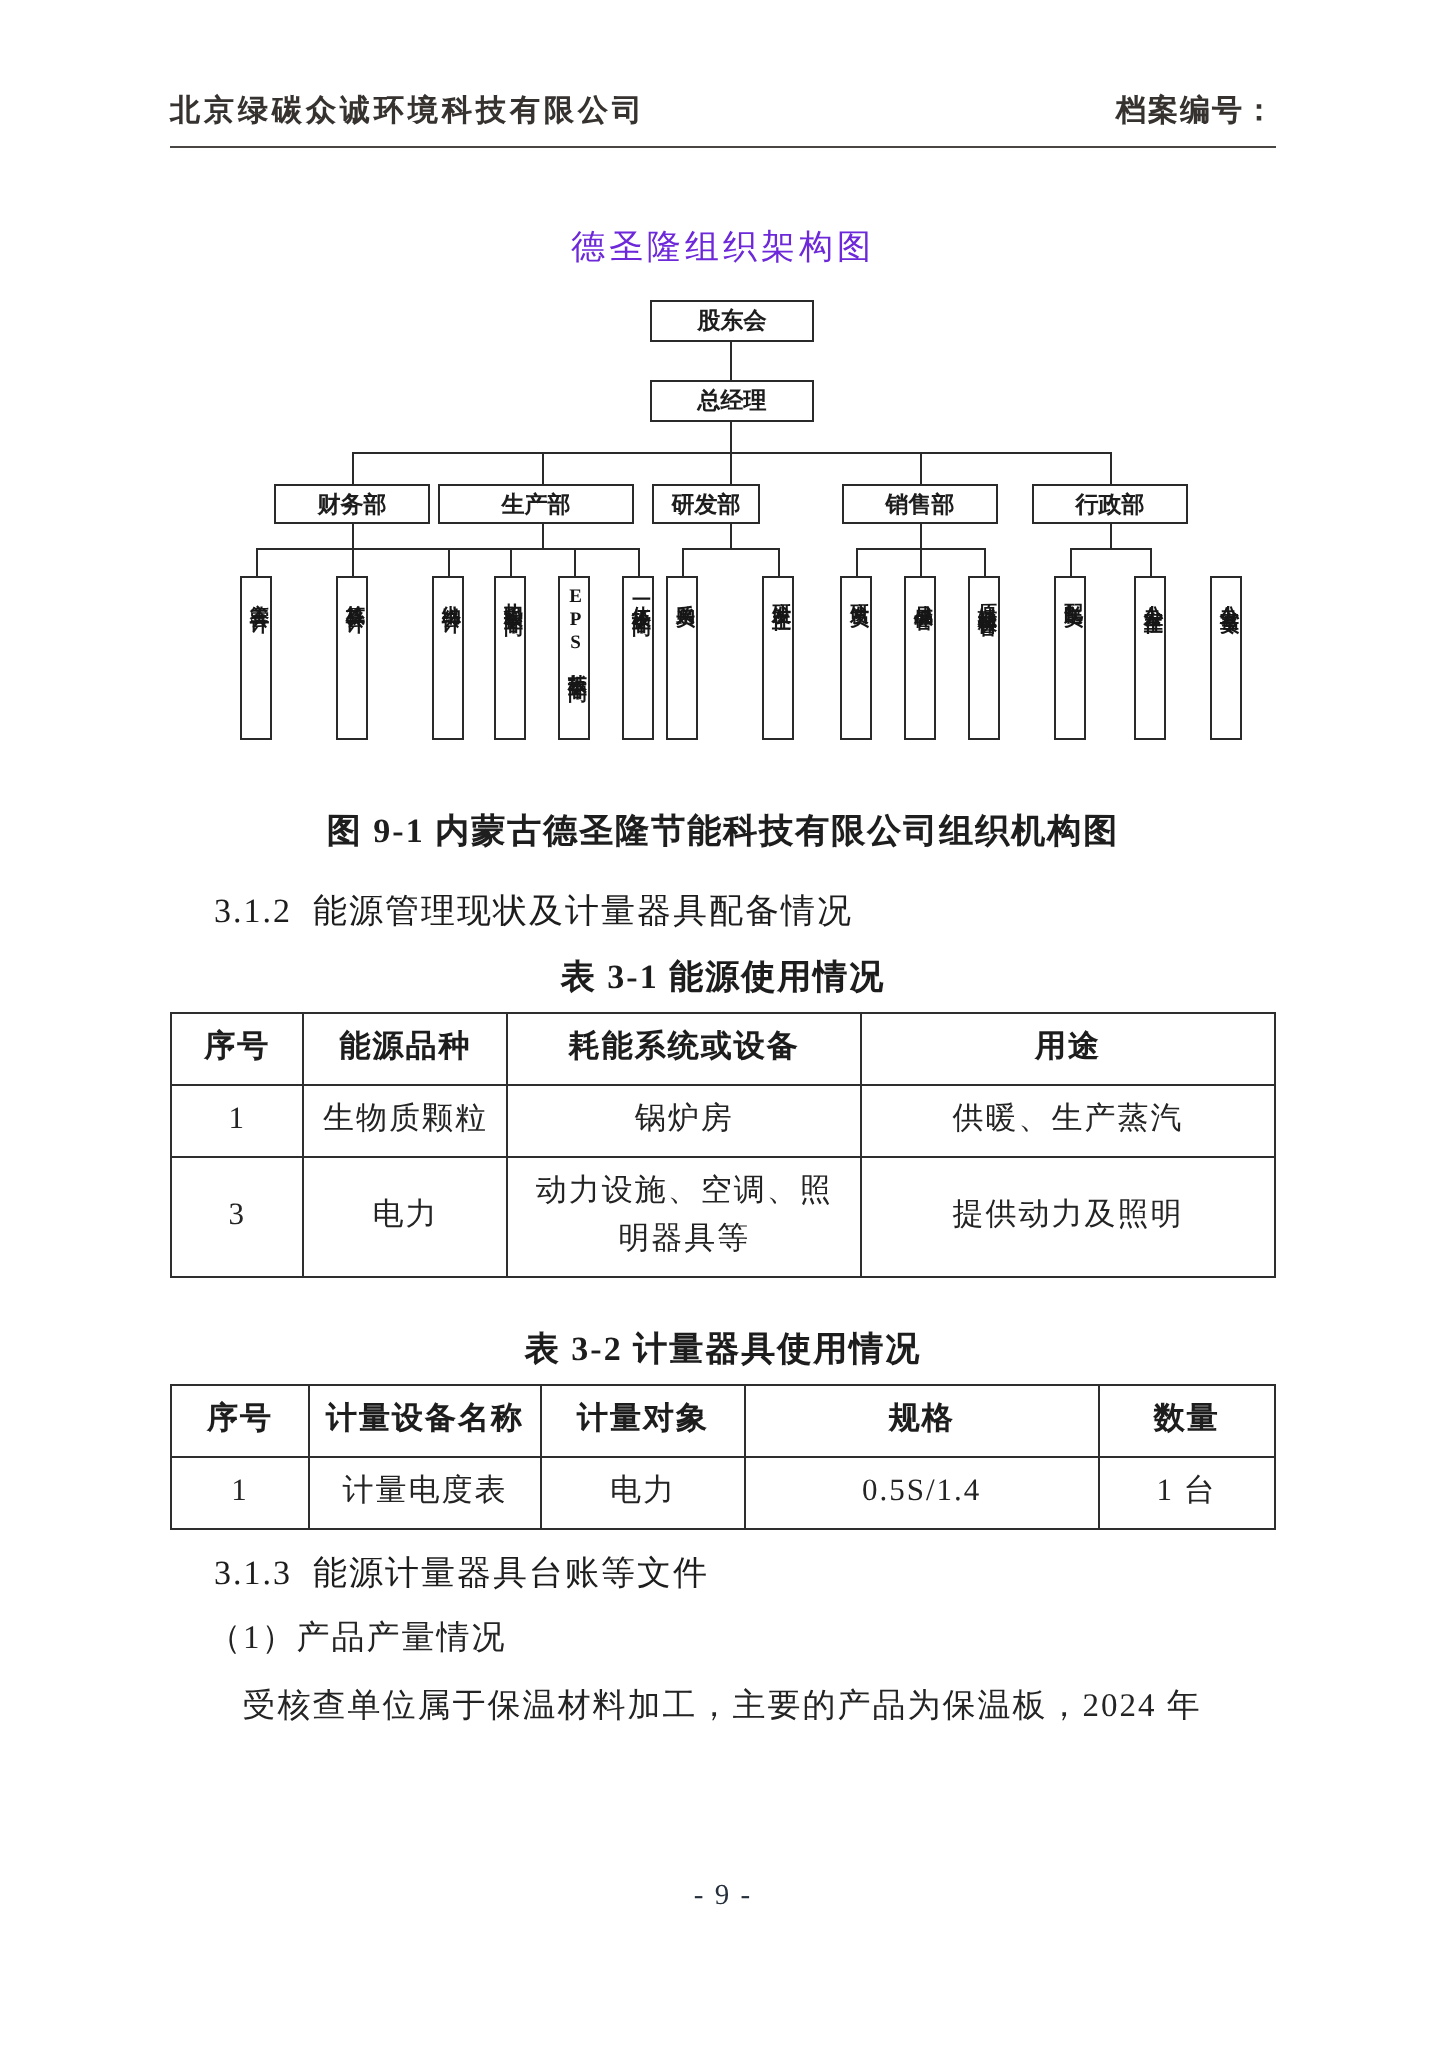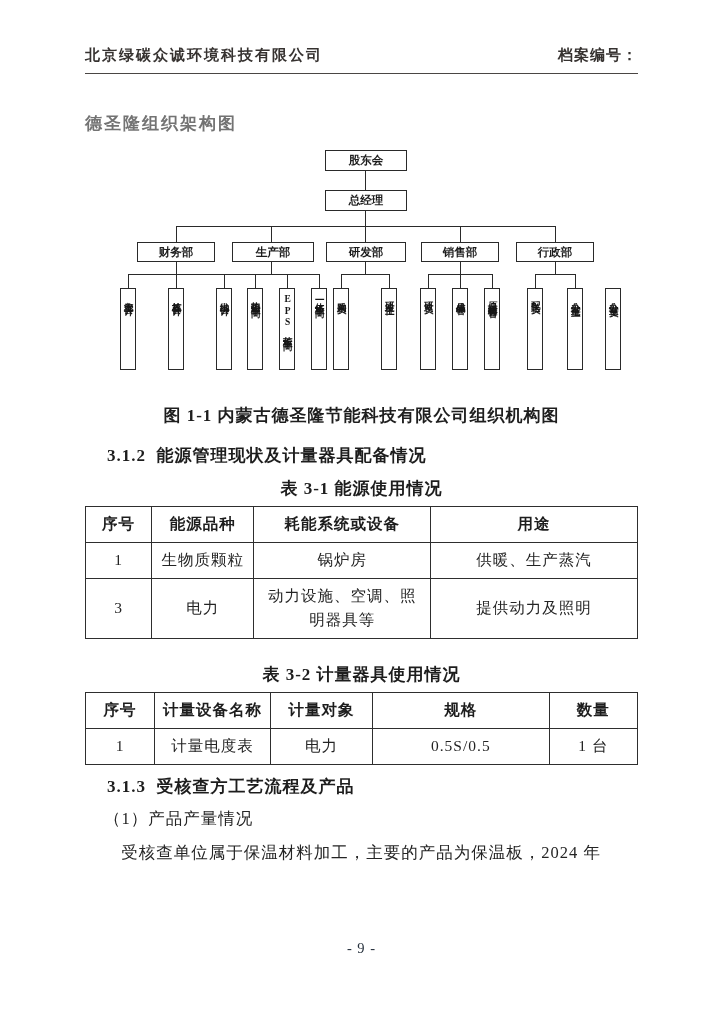--- a/index.html
+++ b/index.html
@@ -12,22 +12,22 @@
   .doc-header{
     position:absolute;top:46px;left:85px;width:553px;
     display:flex;justify-content:space-between;align-items:flex-end;
     border-bottom:1.5px solid #4a4644;padding-bottom:8px;
     font-size:15px;color:#363230;font-weight:bold;
   }
   .doc-header .company{letter-spacing:2px;}
   .doc-header .archive{display:flex;gap:10px;letter-spacing:1px;align-items:center;}
   
   .orgchart{position:absolute;top:108px;left:85px;width:553px;height:300px;}
-  .oc-title{position:absolute;top:4px;left:0;width:100%;text-align:left;
-    font-size:17px;font-weight:bold;letter-spacing:2px;color:#737373;}
+  .oc-title{position:absolute;top:4px;left:0;width:100%;text-align:center;
+    font-size:17px;font-weight:normal;letter-spacing:2px;color:#6d28d9;}
   .oc-box{position:absolute;box-sizing:border-box;border:1.4px solid #2a2a2a;
     background:#fff;display:flex;align-items:center;justify-content:center;
     font-size:11.5px;font-weight:bold;color:#1d1d1d;}
   .oc-line{position:absolute;background:#2a2a2a;}
   .vline{width:1.4px;}
   .hline{height:1.4px;}
   .oc-child{
     position:absolute;box-sizing:border-box;border:1.3px solid #2a2a2a;background:#fff;
     width:16px;height:82px;display:flex;justify-content:center;
     padding-top:5px;
@@ -35,21 +35,21 @@
   .oc-child span{
     writing-mode:vertical-rl;text-orientation:upright;
     font-size:9.5px;font-weight:bold;line-height:1;letter-spacing:1.5px;color:#161616;
   }
   .figure-caption{
     position:absolute;top:404px;left:85px;width:553px;text-align:center;
     font-size:17px;font-weight:bold;letter-spacing:1px;color:#1e1e1e;
   }
   
   .content{position:absolute;top:440px;left:85px;width:553px;}
-  .h-sec{font-size:17px;font-weight:bold;color:#1d1d1d;padding-left:22px;
+  .h-sec{font-size:17px;font-weight:normal;color:#1d1d1d;padding-left:22px;
     margin:4px 0 2px 0;white-space:pre-wrap;letter-spacing:1px;}
   .para{font-size:16.5px;line-height:2.5;text-align:justify;text-indent:2.2em;
     margin:2px 0 0 0;letter-spacing:1px;color:#242424;}
   .tbl-title{font-size:17px;font-weight:bold;text-align:center;margin:10px 0 6px 0;
     letter-spacing:1px;color:#1d1d1d;}
   table{width:100%;border-collapse:collapse;table-layout:fixed;}
   th,td{border:1.3px solid #2e2e2e;text-align:center;vertical-align:middle;
     font-size:15.5px;padding:5px 6px;letter-spacing:1px;color:#242424;line-height:1.6;}
   th{font-weight:bold;color:#1d1d1d;}
   .subhead{font-size:16.5px;margin:10px 0 0 0;padding-left:19px;letter-spacing:1px;}
@@ -78,22 +78,22 @@
     <div class="oc-line vline" style="left:280px;top:103px;height:15px;"></div>
 
     <div class="oc-line hline" style="left:91px;top:118px;width:380px;"></div>
     <div class="oc-line vline" style="left:91px;top:118px;height:16px;"></div>
     <div class="oc-line vline" style="left:186px;top:118px;height:16px;"></div>
     <div class="oc-line vline" style="left:280px;top:118px;height:16px;"></div>
     <div class="oc-line vline" style="left:375px;top:118px;height:16px;"></div>
     <div class="oc-line vline" style="left:470px;top:118px;height:16px;"></div>
 
     <div class="oc-box" style="left:52px;top:134px;width:78px;height:20px;">财务部</div>
-    <div class="oc-box" style="left:147px;top:134px;width:82px;height:20px;font-family:Liberation Serif, serif;">生产部</div>
-    <div class="oc-box" style="left:241px;top:134px;width:80px;height:20px;">研发部</div>
+    <div class="oc-box" style="left:134px;top:134px;width:98px;height:20px;font-family:Liberation Serif, serif;">生产部</div>
+    <div class="oc-box" style="left:241px;top:134px;width:54px;height:20px;">研发部</div>
     <div class="oc-box" style="left:336px;top:134px;width:78px;height:20px;">销售部</div>
     <div class="oc-box" style="left:431px;top:134px;width:78px;height:20px;">行政部</div>
 
     <div class="oc-line vline" style="left:91px;top:154px;height:12px;"></div>
     <div class="oc-line vline" style="left:186px;top:154px;height:12px;"></div>
     <div class="oc-line vline" style="left:280px;top:154px;height:12px;"></div>
     <div class="oc-line vline" style="left:375px;top:154px;height:12px;"></div>
     <div class="oc-line vline" style="left:470px;top:154px;height:12px;"></div>
 
     <div class="oc-line hline" style="left:43px;top:166px;width:96px;"></div>
@@ -157,21 +157,21 @@
       </div>
 
     <div class="oc-child" style="left:482px;top:180px;">
         <span>办公室主任</span>
       </div>
     <div class="oc-child" style="left:520px;top:180px;">
         <span>办公室专员</span>
       </div>
   </div>
 
-  <div class="figure-caption">图 1-1 内蒙古德圣隆节能科技有限公司组织机构图</div>
+  <div class="figure-caption">图 9-1 内蒙古德圣隆节能科技有限公司组织机构图</div>
 
   <div class="content">
     <div class="h-sec">3.1.2  能源管理现状及计量器具配备情况</div>
 
     <div class="tbl-title">表 3-1 能源使用情况</div>
     <table>
       <colgroup>
           <col style="width:12%">
           <col style="width:18.5%">
           <col style="width:32%">
@@ -213,25 +213,25 @@
         <th>序号</th>
         <th>计量设备名称</th>
         <th>计量对象</th>
         <th>规格</th>
         <th>数量</th>
       </tr>
       <tr>
         <td>1</td>
         <td>计量电度表</td>
         <td>电力</td>
-        <td>0.5S/0.5</td>
+        <td>0.5S/1.4</td>
         <td>1 台</td>
       </tr>
     </tbody>
       </table>
 
-    <div class="h-sec" style="margin-top:10px;">3.1.3  受核查方工艺流程及产品</div>
+    <div class="h-sec" style="margin-top:10px;">3.1.3  能源计量器具台账等文件</div>
     <div class="subhead">（1）产品产量情况</div>
     <p class="para">受核查单位属于保温材料加工，主要的产品为保温板，2024 年</p>
   </div>
 
   <div class="page-number">- 9 -</div>
 </div>
 
 </body></html>

